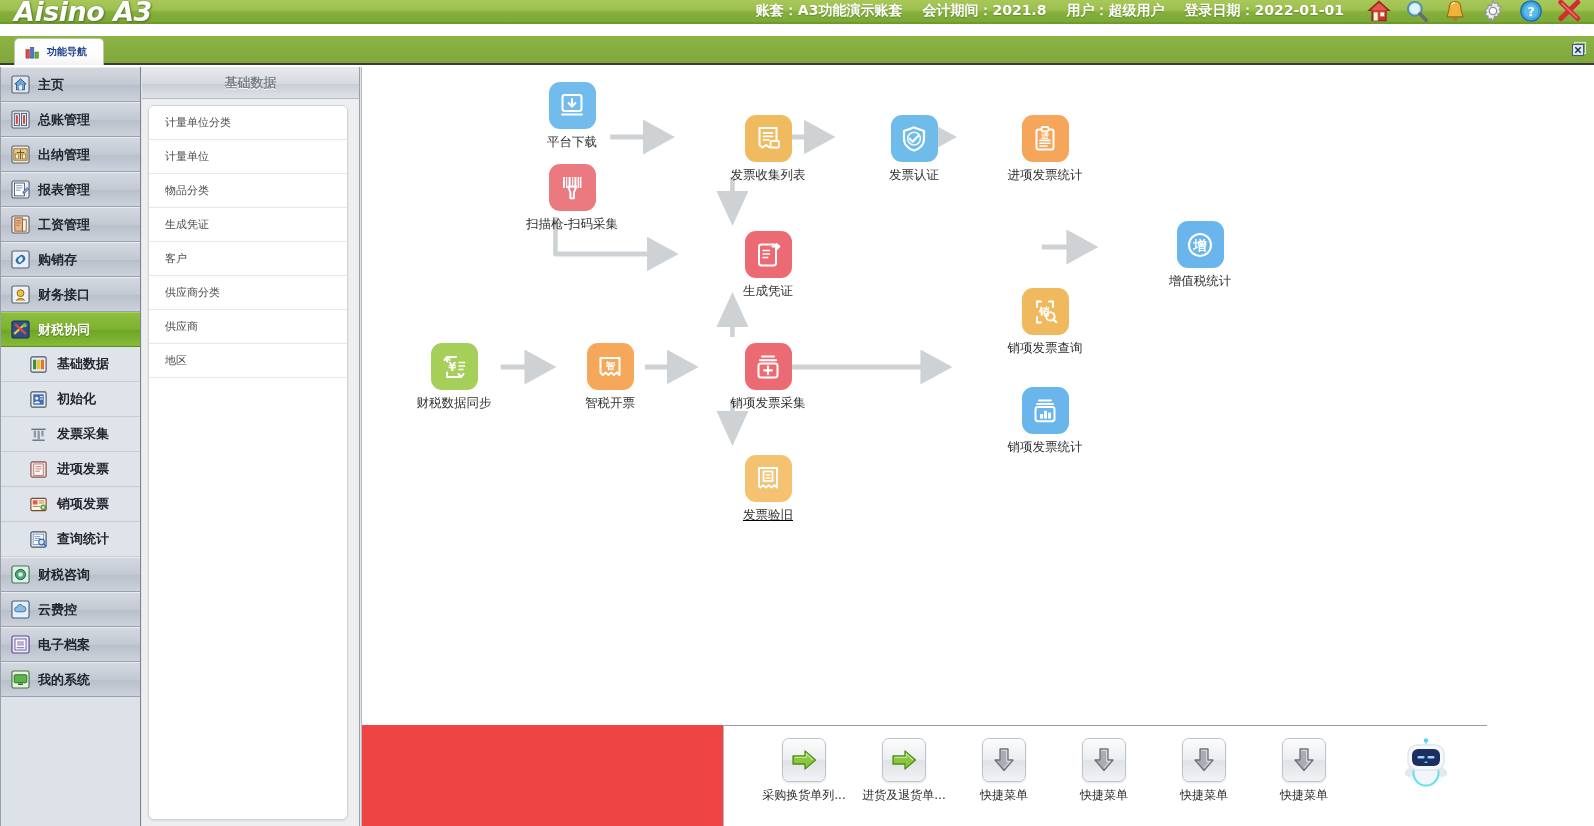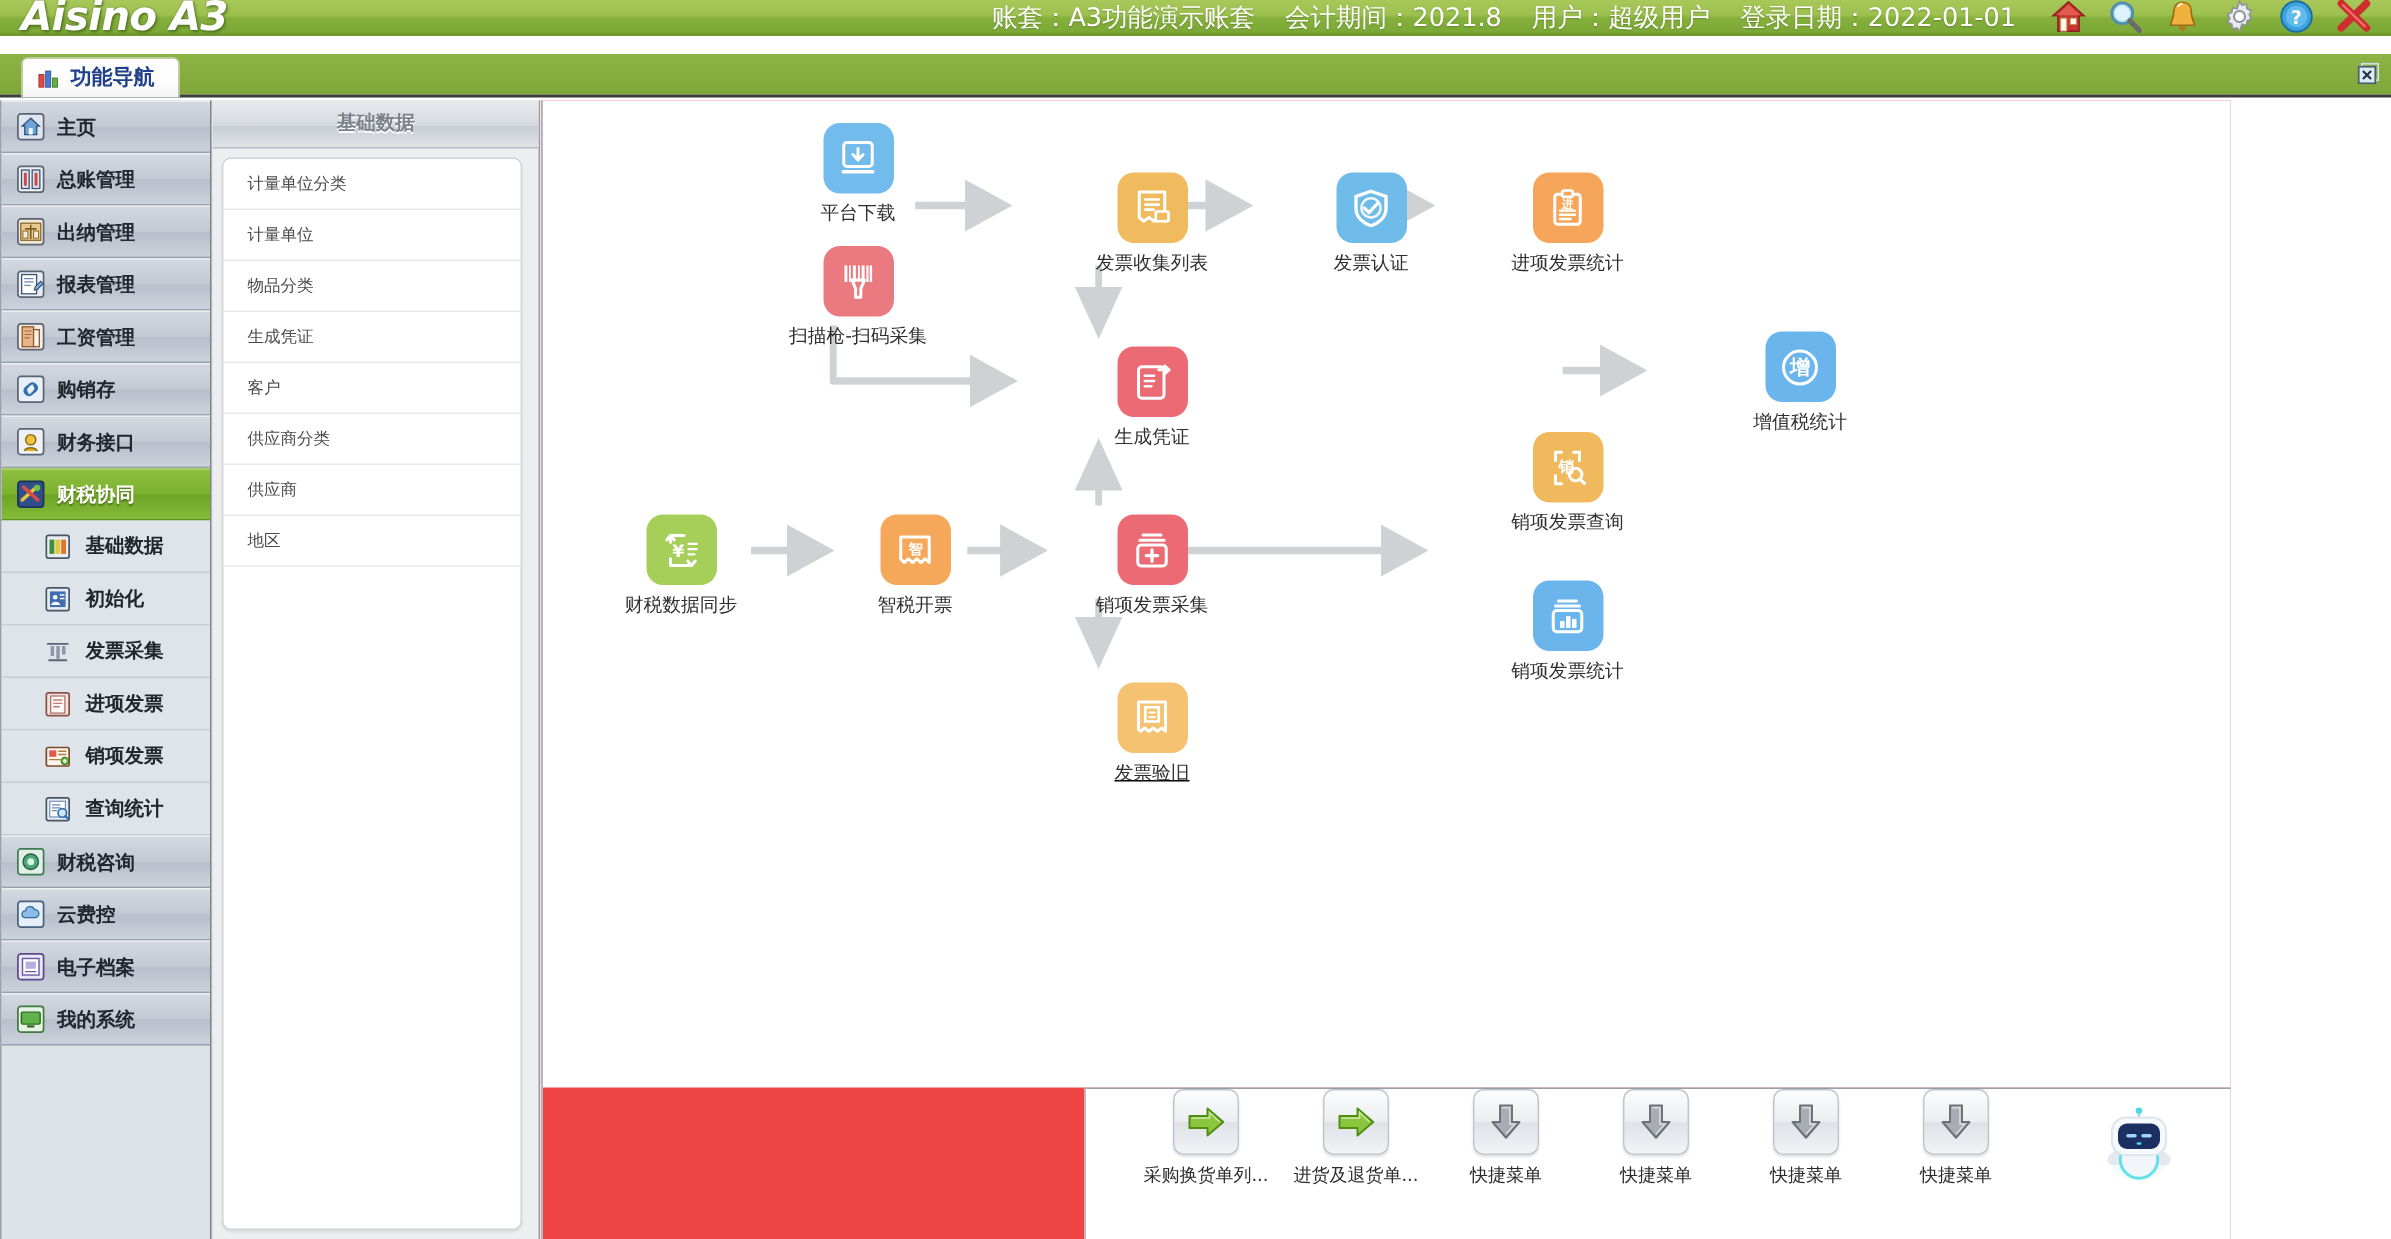--- a/index.html
+++ b/index.html
@@ -20,40 +20,41 @@
   }
   .logo {
     margin-left: 14px;
     font-family: "DejaVu Sans", "Liberation Sans", sans-serif;
     font-size: 27px; font-weight: bold; font-style: italic;
     color: #ffffff; letter-spacing: -0.5px;
     text-shadow: 1px 1px 2px rgba(60,90,20,.65), 0 0 1px rgba(60,90,20,.9);
   }
   .title-info {
     margin-left: auto; display: flex; align-items: center; gap: 20px;
-    color: #ffffff; font-size: 17px; white-space: nowrap;
+    color: #ffffff; font-size: 14px; white-space: nowrap;
     text-shadow: 0 1px 1px rgba(70,100,30,.5);
+    font-weight: bold;
   }
   .title-icons { display: flex; align-items: center; gap: 12px; margin-left: 22px; margin-right: 12px; }
   .ticon { width: 26px; height: 26px; display: block; cursor: pointer; }
 
   
   .tabbar {
     position: absolute; left: 0; top: 36px; width: 1594px; height: 29px;
     background: linear-gradient(to bottom, #8cb445 0%, #7ea63a 100%);
     border-bottom: 2px solid #3b3b3b;
   }
   .tab {
     position: absolute; left: 14px; top: 2px; height: 27px;
     padding: 0 16px 0 10px;
     background: linear-gradient(to bottom, #ffffff 0%, #fdfdfd 60%, #f4f4f4 100%);
     border: 1px solid #b9c9a0; border-bottom: none;
     border-radius: 5px 5px 0 0;
     display: flex; align-items: center; gap: 7px;
-    font-size: 14px; font-weight: bold; color: #20408a;
+    font-size: 10px; font-weight: bold; color: #20408a;
     cursor: pointer;
   }
   .tab-close-box {
     position: absolute; right: 6px; top: 5px; width: 18px; height: 18px;
     cursor: pointer;
   }
 
   
   .body-area {
     position: absolute; left: 0; top: 67px; width: 1487px; height: 759px;
@@ -147,21 +148,21 @@
     font-size: 12.5px; color: #2f2f2f; line-height: 1.1;
     white-space: nowrap;
   }
 
   
   .quickbar {
     position: absolute; left: 361px; bottom: 0; right: 0; height: 101px;
     background: #ffffff;
     border-top: 1px solid #9a9ea6;
     border-left: 1px solid #b5b9c1;
-    display: flex; align-items: flex-start; padding-top: 0; padding-left: 30px;
+    display: flex; align-items: flex-start; padding-top: 12px; padding-left: 30px;
   }
   .qitem {
     width: 100px; text-align: center; cursor: pointer;
   }
   .qbtn {
     width: 44px; height: 44px; margin: 0 auto 5px auto;
     border-radius: 7px;
     background: linear-gradient(to bottom, #fcfcfd 0%, #eceef1 48%, #dfe2e7 52%, #f1f3f6 100%);
     border: 1px solid #c0c4cb;
     box-shadow: 0 1px 2px rgba(0,0,0,.12), inset 0 1px 0 #ffffff;

